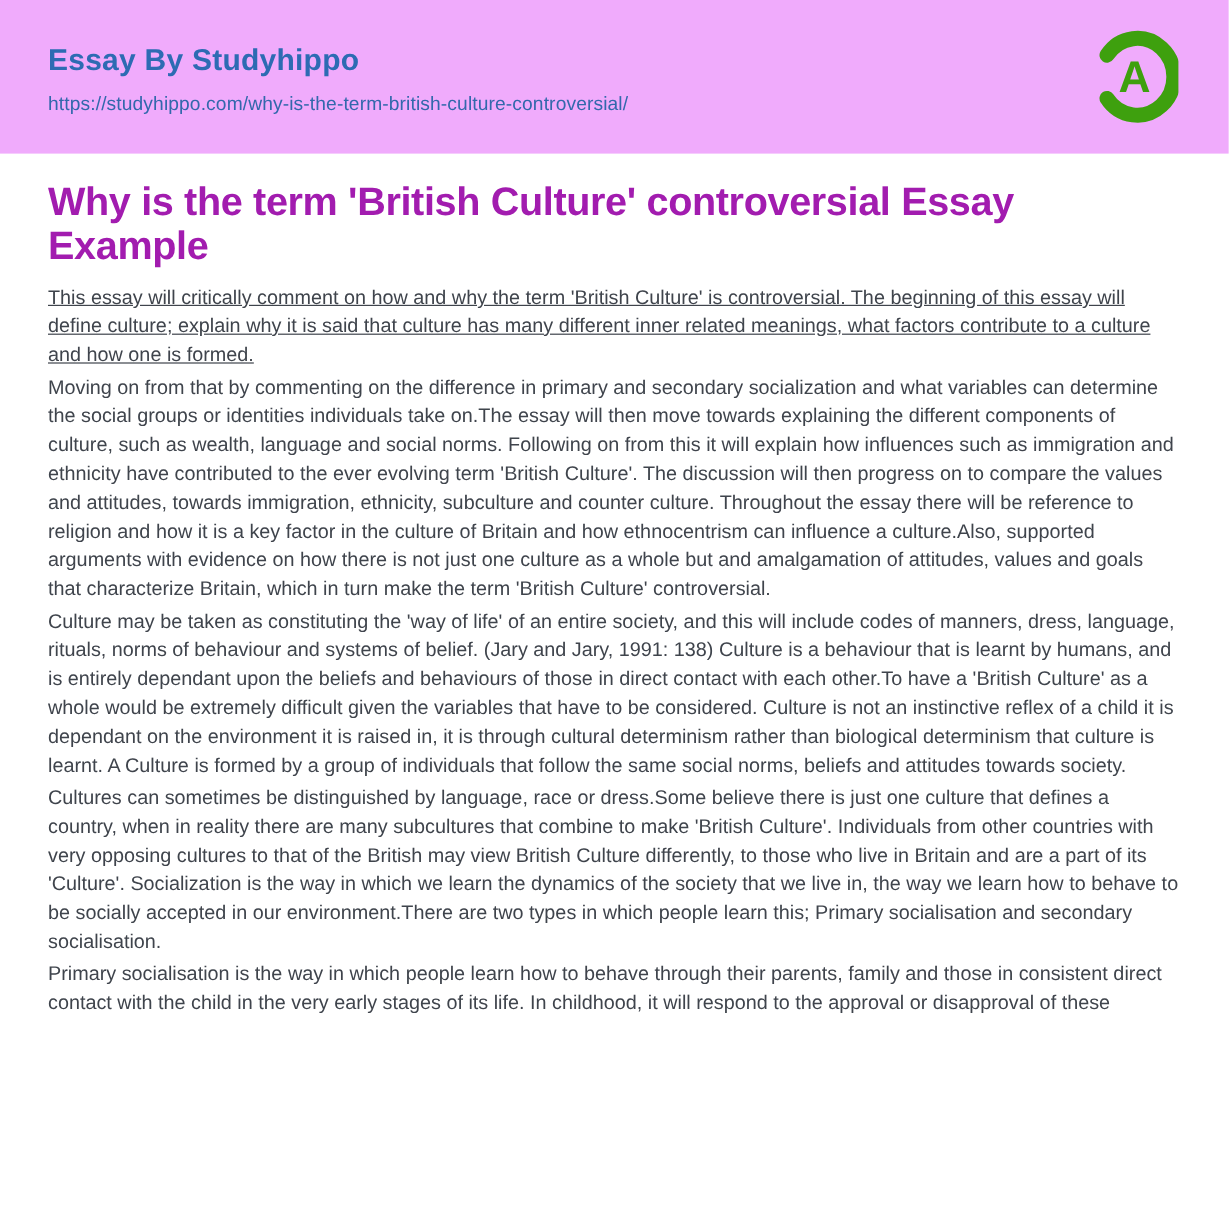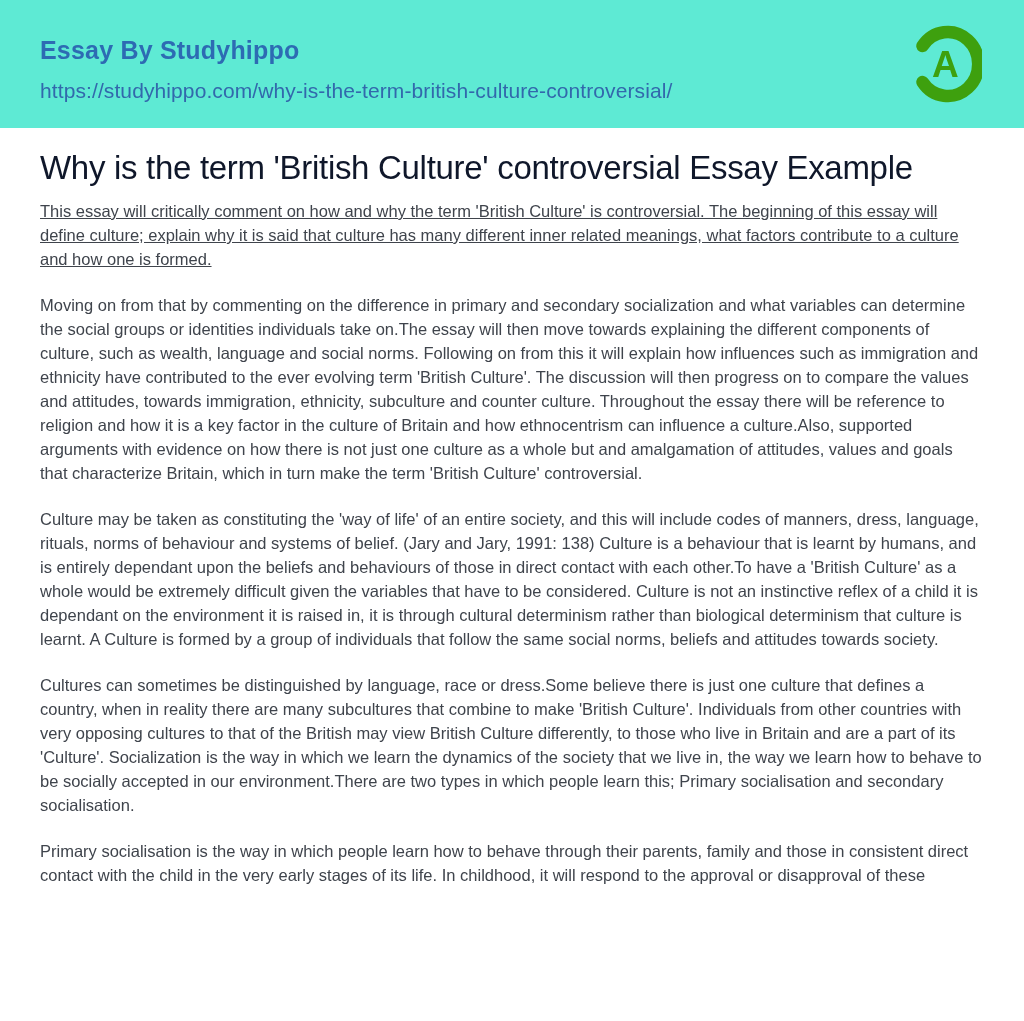--- a/index.html
+++ b/index.html
@@ -8,59 +8,59 @@
     height: 1021px;
     background: #ffffff;
     font-family: "Liberation Sans", sans-serif;
     overflow: hidden;
   }
 
   
   .page-header {
     position: relative;
     height: 128px;
-    background: #5eead4;
+    background: #f0abfc;
     padding: 36px 40px 0 40px;
   }
   .site-title {
     color: #2d6bb3;
     font-size: 25px;
     font-weight: 700;
     letter-spacing: 0.2px;
     line-height: 28px;
   }
   .page-url {
     margin-top: 15px;
     color: #3268ac;
-    font-size: 21px;
+    font-size: 16px;
     font-weight: 500;
     letter-spacing: 0.1px;
   }
   .site-logo {
     position: absolute;
     top: 20px;
     right: 42px;
     width: 72px;
     height: 88px;
   }
 
   
   .essay-content {
     padding: 0 40px;
   }
   .essay-title {
     margin-top: 21px;
-    color: #0f172a;
+    color: #a21caf;
     font-size: 33px;
     line-height: 37px;
-    font-weight: 400;
+    font-weight: 700;
     letter-spacing: -0.3px;
   }
   .essay-paragraph {
-    margin-top: 22px;
+    margin-top: 3px;
     color: #3f444c;
     font-size: 16.5px;
     line-height: 24px;
     font-weight: 400;
   }
   .essay-paragraph:first-of-type {
     margin-top: 13px;
     text-decoration: underline;
   }
 </style>

